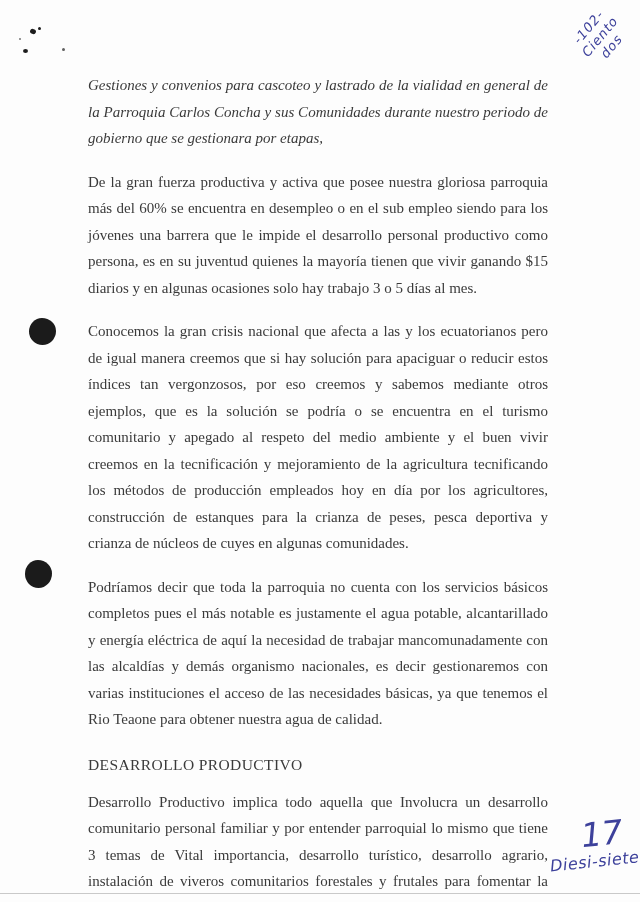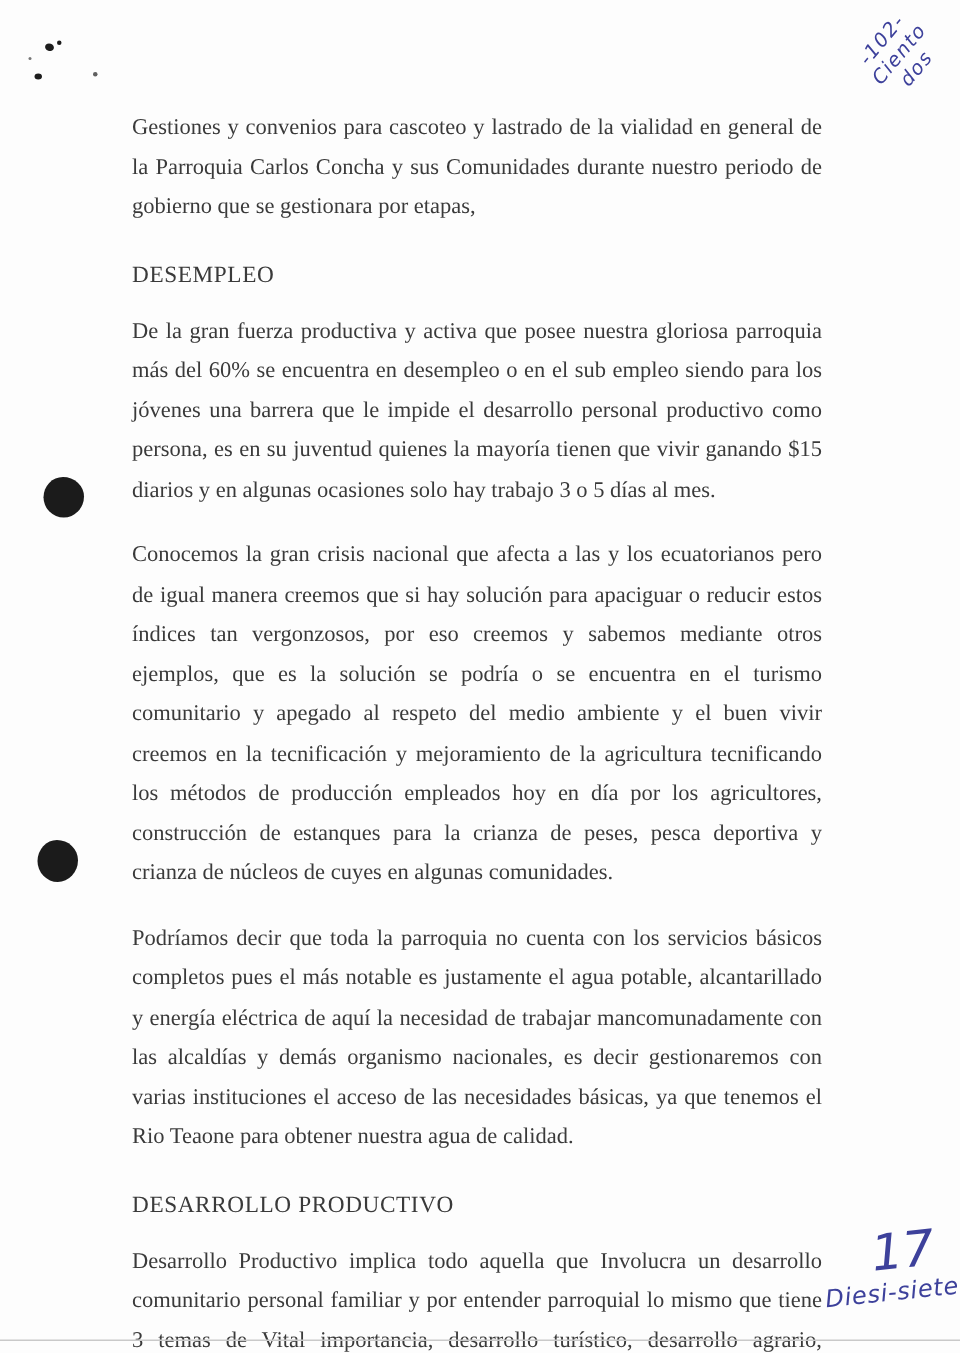--- a/index.html
+++ b/index.html
@@ -28,21 +28,21 @@
     text-align: justify;
     margin: 0 0 17px 0;
   }
   .content h2 {
     font-size: 15.5px;
     font-weight: normal;
     letter-spacing: 0.4px;
     margin: 23px 0 15px 0;
     color: #3a3a3a;
   }
-  .content p.intro { margin-top: 0; }
+  .content p.intro { margin-top: 0; font-style: italic; }
 
   
   .speck {
     position: absolute;
     background: #1d1d1d;
     border-radius: 50%;
   }
   .s1 { left: 30px; top: 29px; width: 6px; height: 5px; transform: rotate(20deg); }
   .s2 { left: 38px; top: 27px; width: 3px; height: 3px; }
   .s3 { left: 23px; top: 49px; width: 5px; height: 4px; }
@@ -119,21 +119,20 @@
 
   <div class="hand hand-top">
     <div>-102-</div>
     <div>Ciento</div>
     <div>dos</div>
   </div>
 
   <div class="content">
     <p class="intro">Gestiones y convenios  para cascoteo y lastrado de la vialidad en general de la Parroquia Carlos Concha y sus Comunidades durante nuestro periodo de gobierno  que se gestionara por etapas,</p>
 
-    <h2>DESEMPLEO</h2>
     <p>De la gran fuerza productiva y activa que posee nuestra gloriosa parroquia más del 60% se encuentra en desempleo o en el sub empleo siendo para los jóvenes una barrera que le impide el desarrollo personal productivo  como persona, es en su juventud quienes la mayoría tienen que vivir ganando $15 diarios y en algunas ocasiones solo hay trabajo 3 o 5 días al mes.</p>
     <p>Conocemos la gran crisis nacional que afecta a las y los ecuatorianos pero de igual manera creemos que si hay solución para apaciguar o reducir estos índices tan vergonzosos, por eso creemos y sabemos mediante otros ejemplos, que es la solución se podría o se encuentra en el turismo comunitario y apegado al respeto del medio ambiente y el buen vivir creemos en la tecnificación y mejoramiento de la agricultura tecnificando los métodos de producción empleados hoy en día por los agricultores, construcción de estanques para la crianza de peses, pesca deportiva y crianza de núcleos de cuyes en algunas comunidades.</p>
 
     <p>Podríamos decir que toda la parroquia no cuenta con los servicios básicos completos pues el más notable es justamente el agua potable, alcantarillado y  energía eléctrica de aquí la necesidad de trabajar mancomunadamente con las alcaldías y demás organismo nacionales, es decir gestionaremos con varias instituciones  el acceso de las necesidades básicas, ya que tenemos el Rio Teaone  para obtener nuestra agua de calidad.</p>
 
     <h2>DESARROLLO PRODUCTIVO</h2>
     <p>Desarrollo Productivo implica todo aquella que Involucra un desarrollo comunitario personal familiar y por entender parroquial lo mismo que tiene 3 temas de Vital importancia, desarrollo turístico, desarrollo agrario, instalación de viveros comunitarios forestales y frutales para fomentar la diversidad de cultivos por hectárea rentables.</p>
   </div>
 
   <div class="dot dot1"></div>

